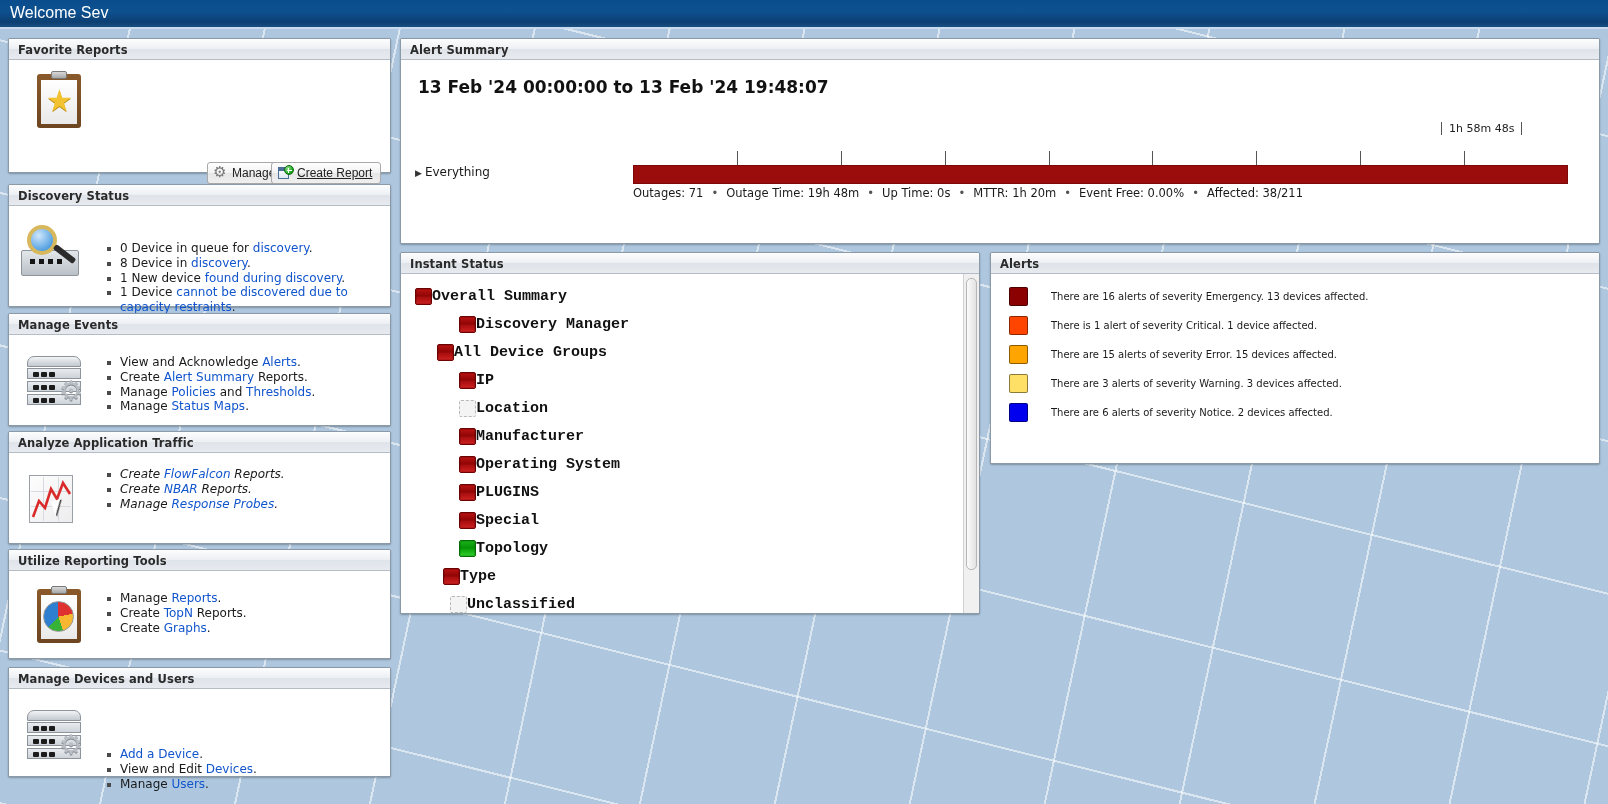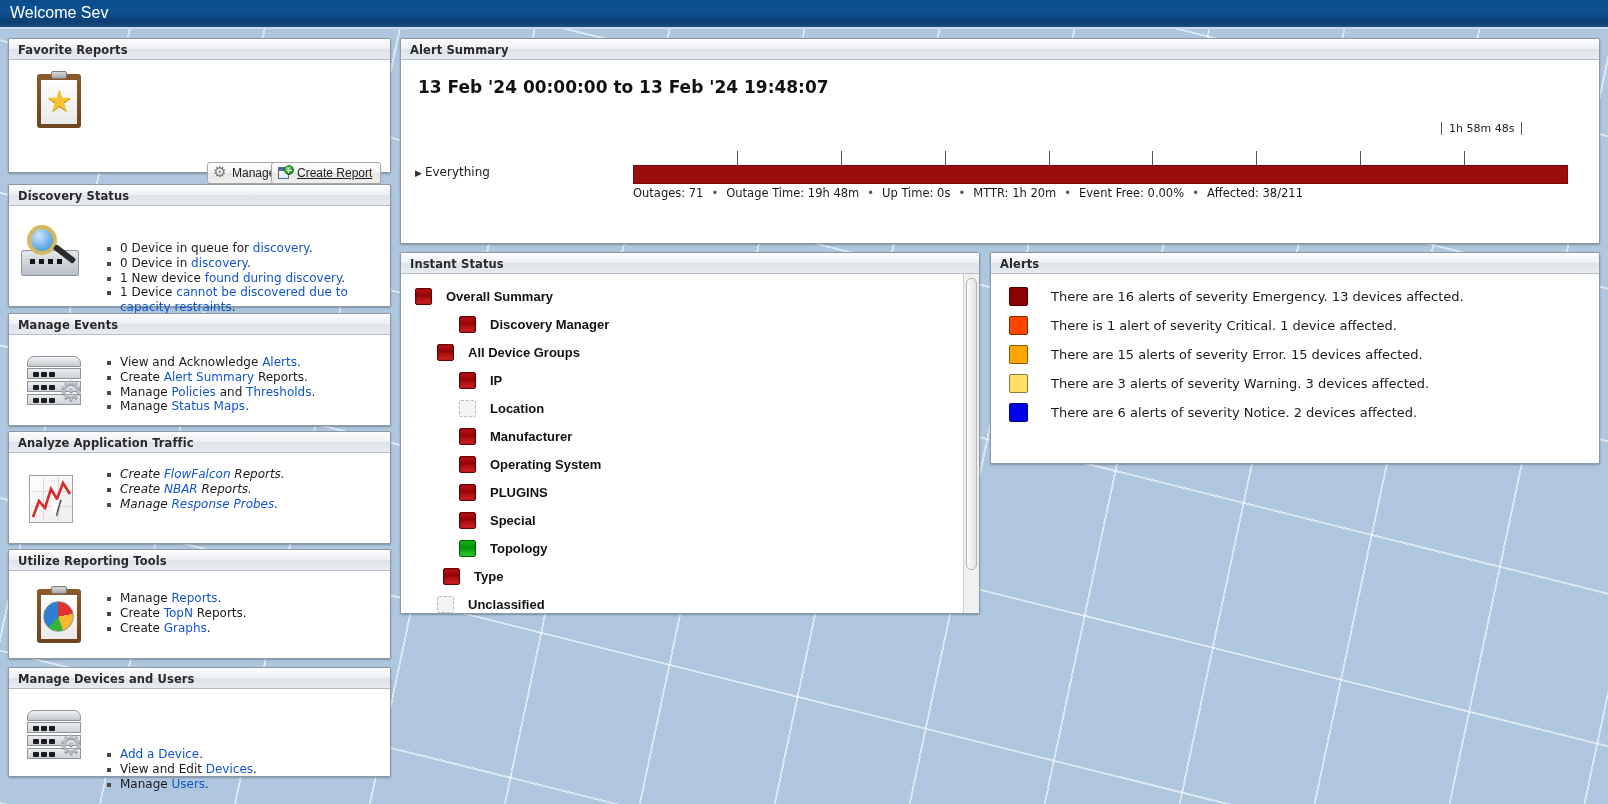--- a/index.html
+++ b/index.html
@@ -162,37 +162,37 @@
   .tree { position:absolute; left:0; top:0; right:16px; bottom:0; padding:8px 0 0 0; }
   .trow { display:flex; align-items:center; height:28px; }
   .sw {
     width:17px; height:17px; flex:none;
     border-radius:2px;
     box-shadow: inset 0 0 0 1px rgba(0,0,0,.12);
   }
   .sw.red   { background: linear-gradient(to bottom, #b81212 0%, #8e0505 48%, #a50d0d 52%, #cf2020 100%); border:1px solid #6d0202; }
   .sw.green { background: linear-gradient(to bottom, #19b319 0%, #069006 48%, #08a008 52%, #2fd02f 100%); border:1px solid #046d04; }
   .sw.empty { background:#f4f4f4; border:1px dashed #b9b9b9; box-shadow:none; }
-  .tlabel { margin-left:14px; font-size:13px; font-weight:bold; color:#111; font-family:Liberation Sans, sans-serif; }
+  .tlabel { margin-left:0; font-size:15px; font-weight:bold; color:#111; font-family:Liberation Mono, monospace; }
 
   
   .vscroll {
     position:absolute; right:0; top:0; bottom:0; width:16px;
     background:#f0f0f0; border-left:1px solid #d2d2d2;
   }
   .vscroll .thumb {
     position:absolute; left:2px; width:11px; top:4px; height:292px;
     background: linear-gradient(to right,#fbfbfb,#e2e2e2);
     border:1px solid #b6b6b6; border-radius:5px;
   }
 
   
   .arow { display:flex; align-items:center; height:29px; padding-left:18px; }
   .asw { width:19px; height:19px; flex:none; border-radius:2px; }
-  .atext { margin-left:23px; font-size:13px; color:#1a1a1a; }
+  .atext { margin-left:23px; font-size:10px; color:#1a1a1a; }
 
   
   .icon-clip { position:absolute; }
   .clipboard {
     position:relative; width:44px; height:54px;
     background: linear-gradient(to bottom,#8a5a2b,#6d4520);
     border-radius:3px;
   }
   .clipboard .paper {
     position:absolute; left:4px; top:6px; width:36px; height:44px;
@@ -312,21 +312,21 @@
               <i style="left:17px"></i>
               <i style="left:26px"></i>
               <i style="left:35px"></i>
             </div>
           <div class="lens"></div>
           <div class="handle"></div>
         </div>
       </div>
       <ul class="bl" style="left:98px; top:35px; width:270px;">
         <li><span>0 Device in queue for </span><a class="lnk" href="#">discovery</a><span>.</span></li>
-        <li><span>0 Device in </span><a class="lnk" href="#">discovery</a><span>.</span></li>
+        <li><span>8 Device in </span><a class="lnk" href="#">discovery</a><span>.</span></li>
         <li><span>1 New device </span><a class="lnk" href="#">found during discovery</a><span>.</span></li>
         <li><span>1 Device </span><a class="lnk" href="#">cannot be discovered due to capacity restraints</a><span>.</span></li>
       </ul>
     </div>
   </div>
 
   <div class="panel" style="left:8px; top:313px; width:383px; height:113px;">
     <div class="phead">
       <div class="ptitle">Manage Events</div>
     </div>
@@ -519,21 +519,21 @@
             <div class="tlabel">Special</div>
           </div>
           <div class="trow" style="padding-left: 58px;">
             <div class="sw green"></div>
             <div class="tlabel">Topology</div>
           </div>
           <div class="trow" style="padding-left: 42px;">
             <div class="sw red"></div>
             <div class="tlabel">Type</div>
           </div>
-          <div class="trow" style="padding-left: 36px;">
+          <div class="trow" style="padding-left: 49px;">
             <div class="sw empty"></div>
             <div class="tlabel">Unclassified</div>
           </div>
         </div>
       <div class="vscroll">
         <div class="thumb"></div>
       </div>
     </div>
   </div>
 

